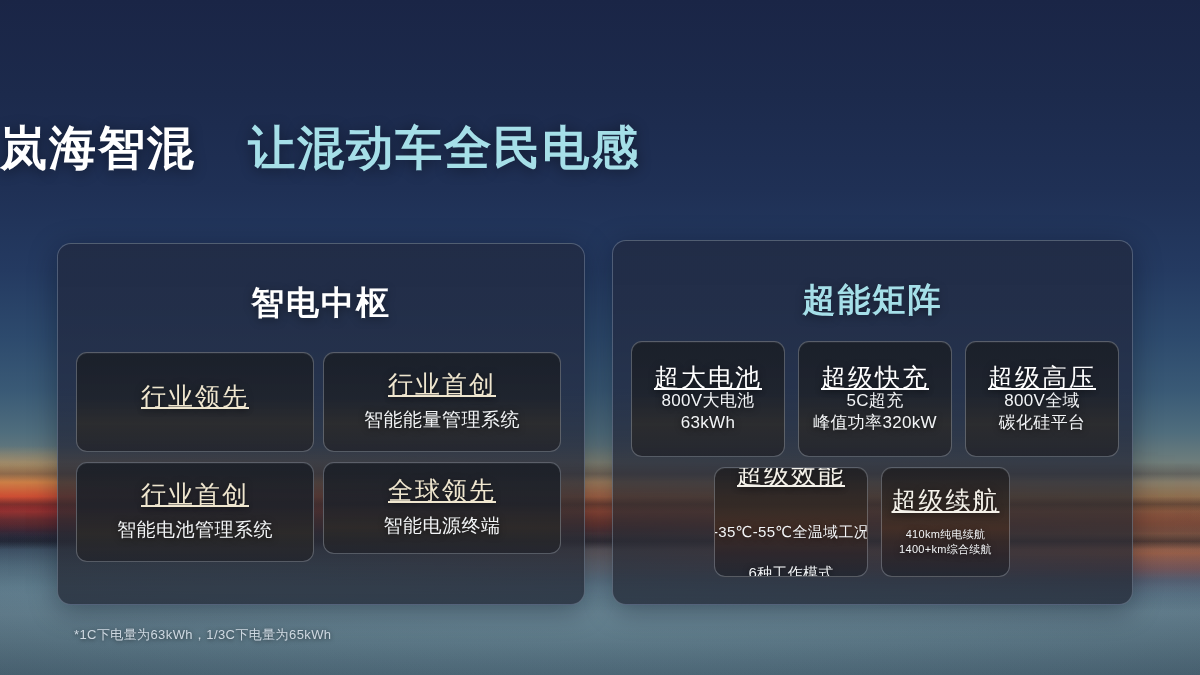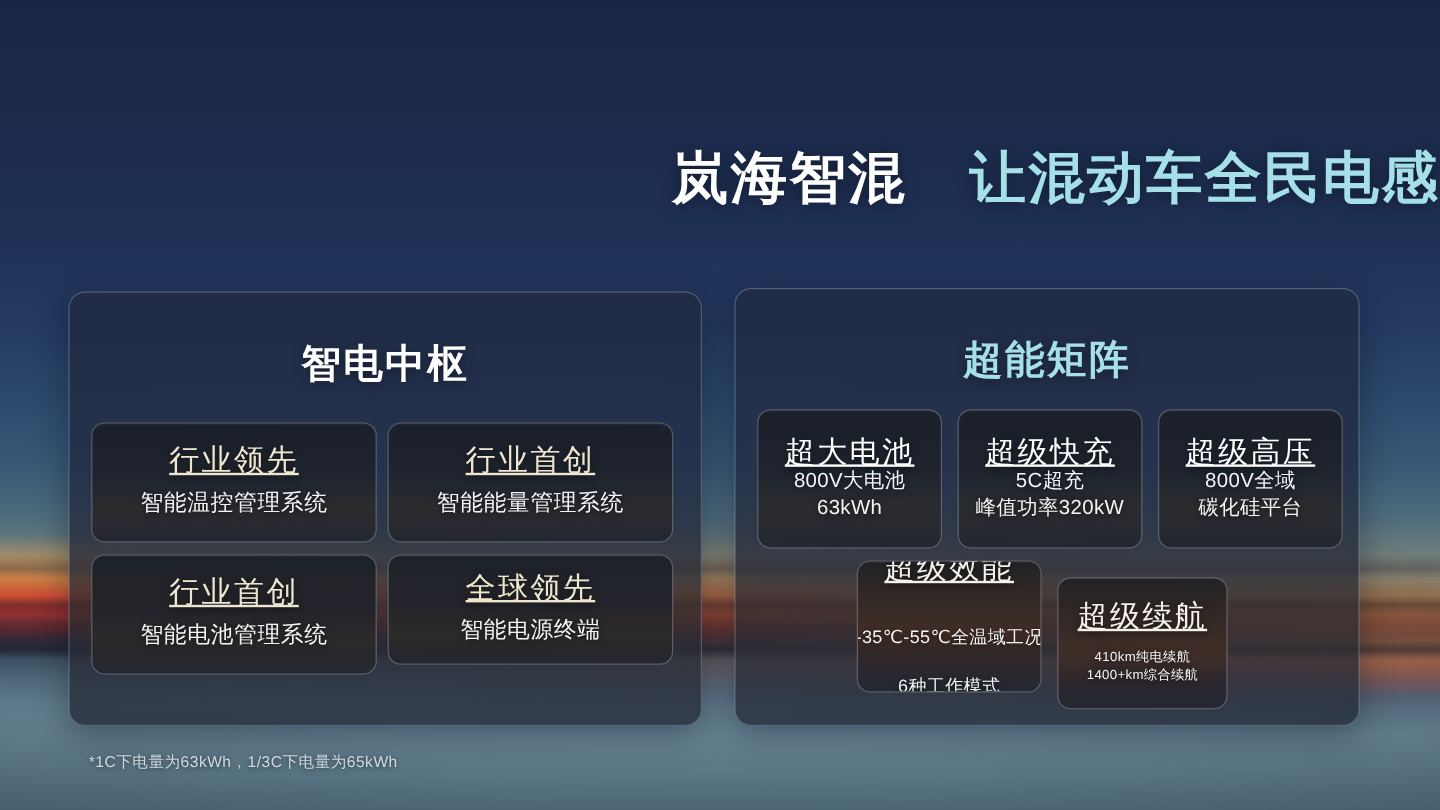--- a/index.html
+++ b/index.html
@@ -96,21 +96,21 @@
 
   .bg-vignette {
     background: radial-gradient(125% 105% at 50% 38%, rgba(0,0,0,0) 52%, rgba(8,12,26,0.30) 100%);
   }
 
   
   .headline {
     position: absolute;
     left: 0; top: 124px;
     width: 1200px;
-    text-align: right;
+    text-align: left;
     white-space: nowrap;
     font-size: 47px;
     font-weight: bold;
     letter-spacing: 2px;
     line-height: 1;
     text-shadow: 0 2px 14px rgba(0,0,0,0.45);
   }
   .headline .hl-a { color: #ffffff; }
   .headline .hl-gap { display: inline-block; width: 22px; }
   .headline .hl-b { color: #a5dfe8; }
@@ -193,27 +193,27 @@
   #card-r1 { left: 18px;  top: 100px; width: 154px; height: 116px; }
   #card-r2 { left: 185px; top: 100px; width: 154px; height: 116px; }
   #card-r3 { left: 352px; top: 100px; width: 154px; height: 116px; }
   #card-r4 { left: 101px; top: 226px; width: 154px; height: 110px;
              background: linear-gradient(to bottom,
                rgba(30,30,34,0.86) 0%,
                rgba(52,42,36,0.80) 38%,
                rgba(70,46,34,0.72) 56%,
                rgba(44,36,40,0.80) 78%,
                rgba(34,38,48,0.84) 100%); gap: 21px; }
-  #card-r5 { left: 268px; top: 226px; width: 142px; height: 110px;
+  #card-r5 { left: 268px; top: 226px; width: 129px; height: 110px;
              background: linear-gradient(to bottom,
                rgba(30,30,34,0.86) 0%,
                rgba(52,42,36,0.80) 38%,
                rgba(70,46,34,0.72) 56%,
                rgba(44,36,40,0.80) 78%,
-               rgba(34,38,48,0.84) 100%); margin-top: 14px; }
+               rgba(34,38,48,0.84) 100%); }
 
   #card-r4 .card-head, #card-r5 .card-head { color: #f5f2ea; margin-bottom: 14px; }
   #card-r4 .card-sub  { font-size: 15px; }
   #card-r5 .card-sub  { font-size: 11px; }
 
   
   .footnote {
     position: absolute;
     left: 74px; top: 626px;
     font-size: 13px;
@@ -239,21 +239,20 @@
     <span class="hl-a">岚海智混</span>
     <span class="hl-gap"></span>
     <span class="hl-b">让混动车全民电感</span>
   </div>
 
   <div class="panel" id="panel-left">
     <div class="panel-title">智电中枢</div>
 
     <div class="card card-l" id="card-l1">
       <div class="card-head">行业领先</div>
-      <div class="card-sub">智能温控管理系统</div>
     </div>
 
     <div class="card card-l" id="card-l2">
       <div class="card-head">行业首创</div>
       <div class="card-sub">智能能量管理系统</div>
     </div>
 
     <div class="card card-l" id="card-l3">
       <div class="card-head">行业首创</div>
       <div class="card-sub">智能电池管理系统</div>

